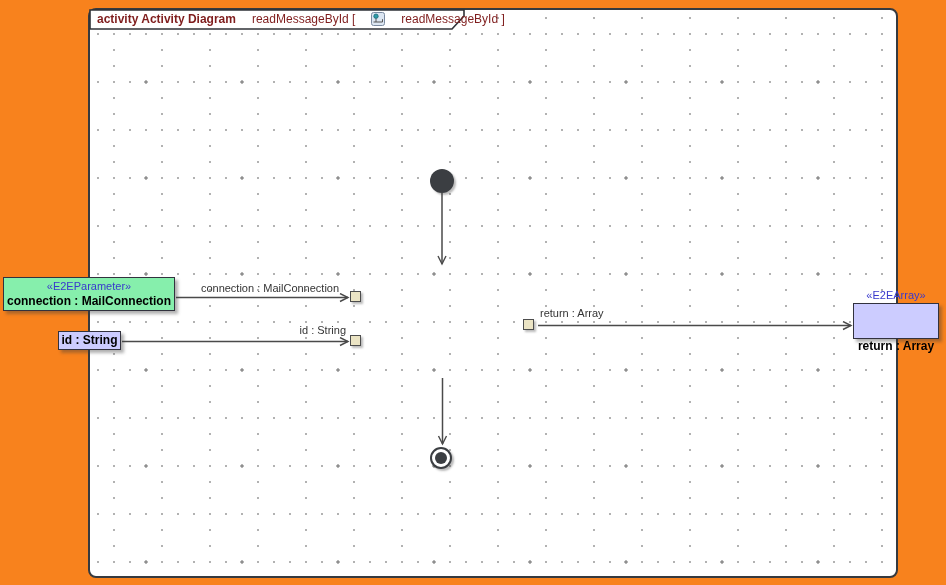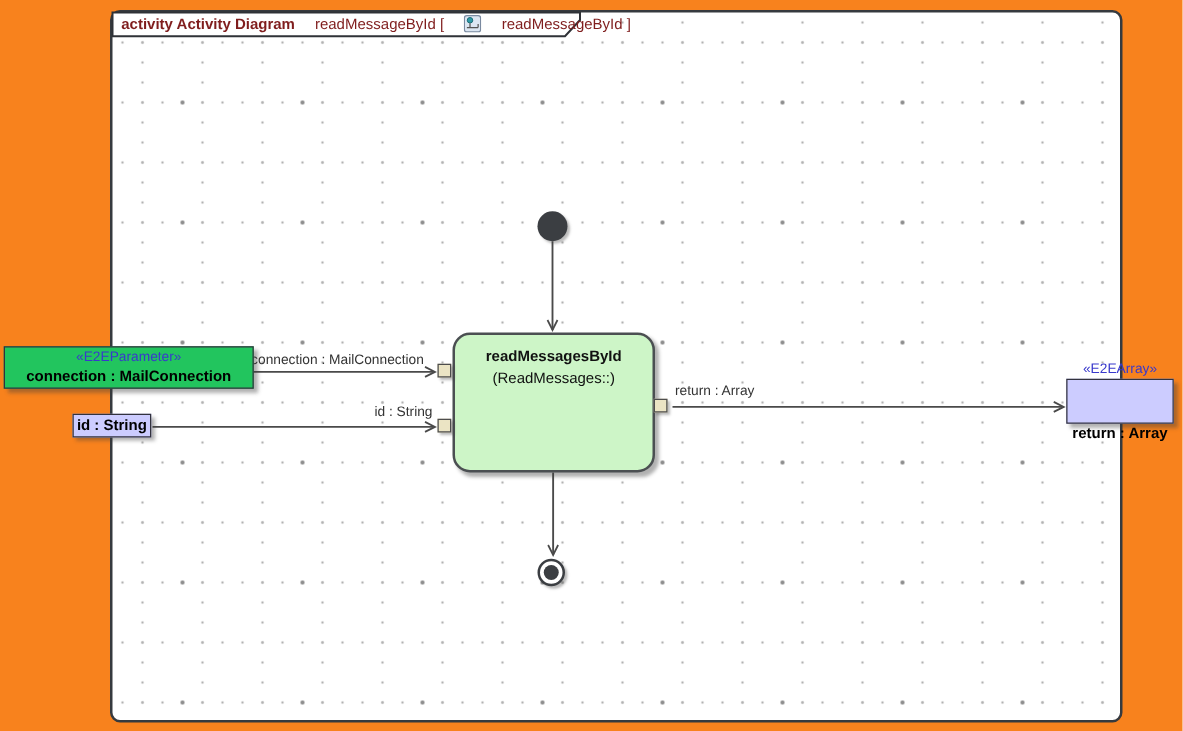--- a/index.html
+++ b/index.html
@@ -99,30 +99,26 @@
         <rect x="0.5" y="0.5" width="13" height="13" rx="2" fill="#dce6f2" stroke="#7a8aa0"></rect>
         <circle cx="5" cy="4.2" r="2.2" fill="#2e9aa8" stroke="#1c6c78" stroke-width="0.8"></circle>
         <path d="M5 6.5 V10 M2.5 10 H11.5 M11.5 10 V7.2" stroke="#555" stroke-width="1" fill="none"></path>
       </svg>
     </span>
     <span>readMessageById ]</span>
   </div>
 
   <div class="node initial shadow-sm"></div>
 
-  <div class="node action shadow" style="background-color: rgb(205, 245, 199); border-color: rgb(75, 79, 82);">
-    <span class="title">readMessagesById</span>
-    <span class="subtitle">(ReadMessages::)</span>
-  </div>
 
   <div class="node pin shadow-sm" style="left: 350px; top: 291px; background-color: rgb(235, 228, 196);"></div>
   <div class="node pin shadow-sm" style="left: 350px; top: 335px; background-color: rgb(235, 228, 196);"></div>
   <div class="node pin shadow-sm" style="left: 523px; top: 319px; background-color: rgb(235, 228, 196);"></div>
 
-  <div class="node objnode shadow" style="left: 3px; top: 277px; width: 200px; height: 34px; background-color: #22c55e; border-color: rgb(50, 50, 62);">
+  <div class="node objnode shadow" style="left: 3px; top: 277px; width: 172px; height: 34px; background-color: #86efac; border-color: rgb(50, 50, 62);">
     <span class="stereo" style="color: rgb(57, 57, 204);">«E2EParameter»</span>
     <span class="name">connection : MailConnection</span>
   </div>
 
   <div class="node objnode shadow" style="left: 58px; top: 331px; width: 63px; height: 19px; background-color: rgb(204, 204, 255); border-color: rgb(50, 50, 62);">
     <span class="name">id : String</span>
   </div>
 
   <div class="node objnode shadow" style="left: 853px; top: 303px; width: 86px; height: 36px; background-color: rgb(204, 204, 255); border-color: rgb(50, 50, 62); gap: 36px;">
     <span class="stereo" style="color: rgb(57, 57, 204);">«E2EArray»</span>

